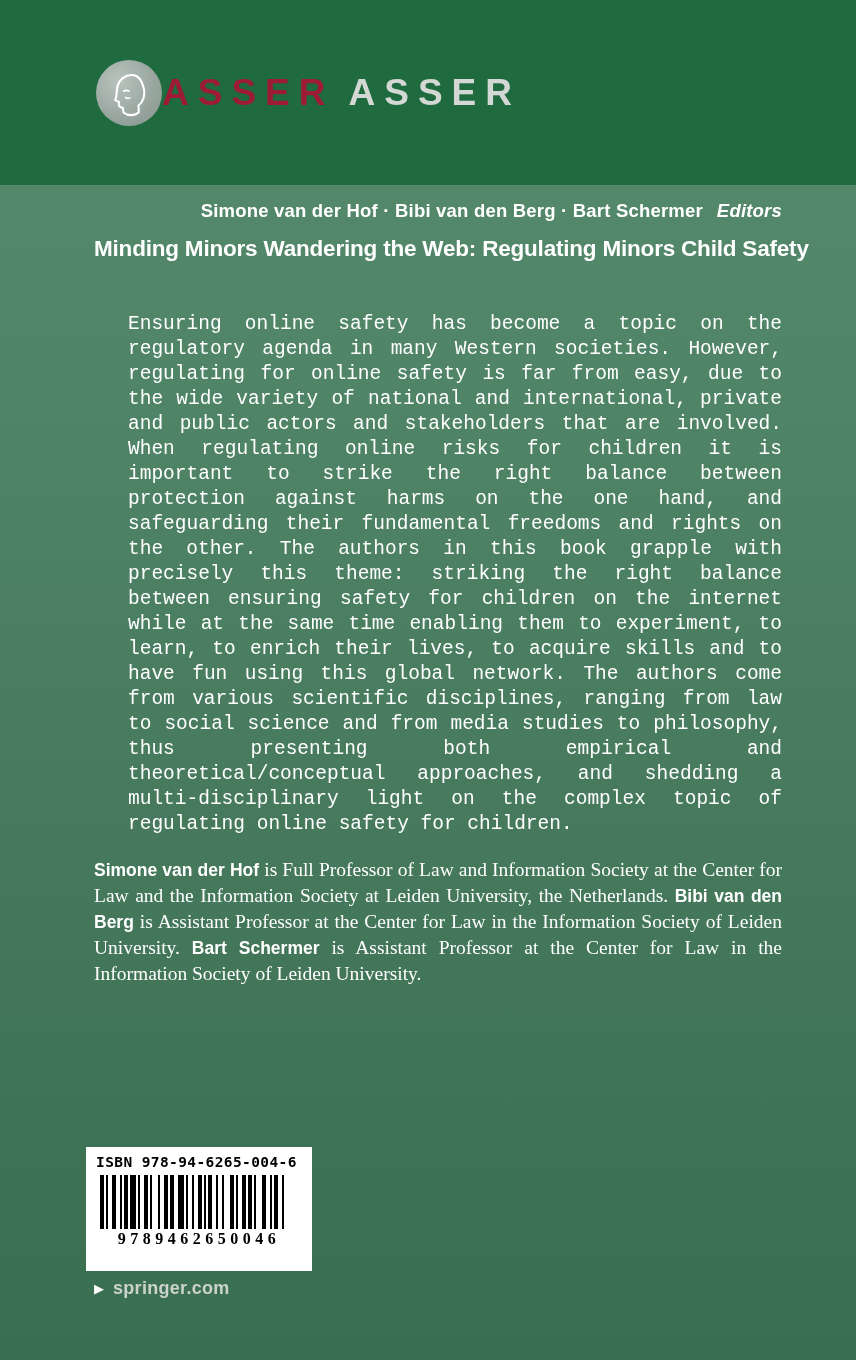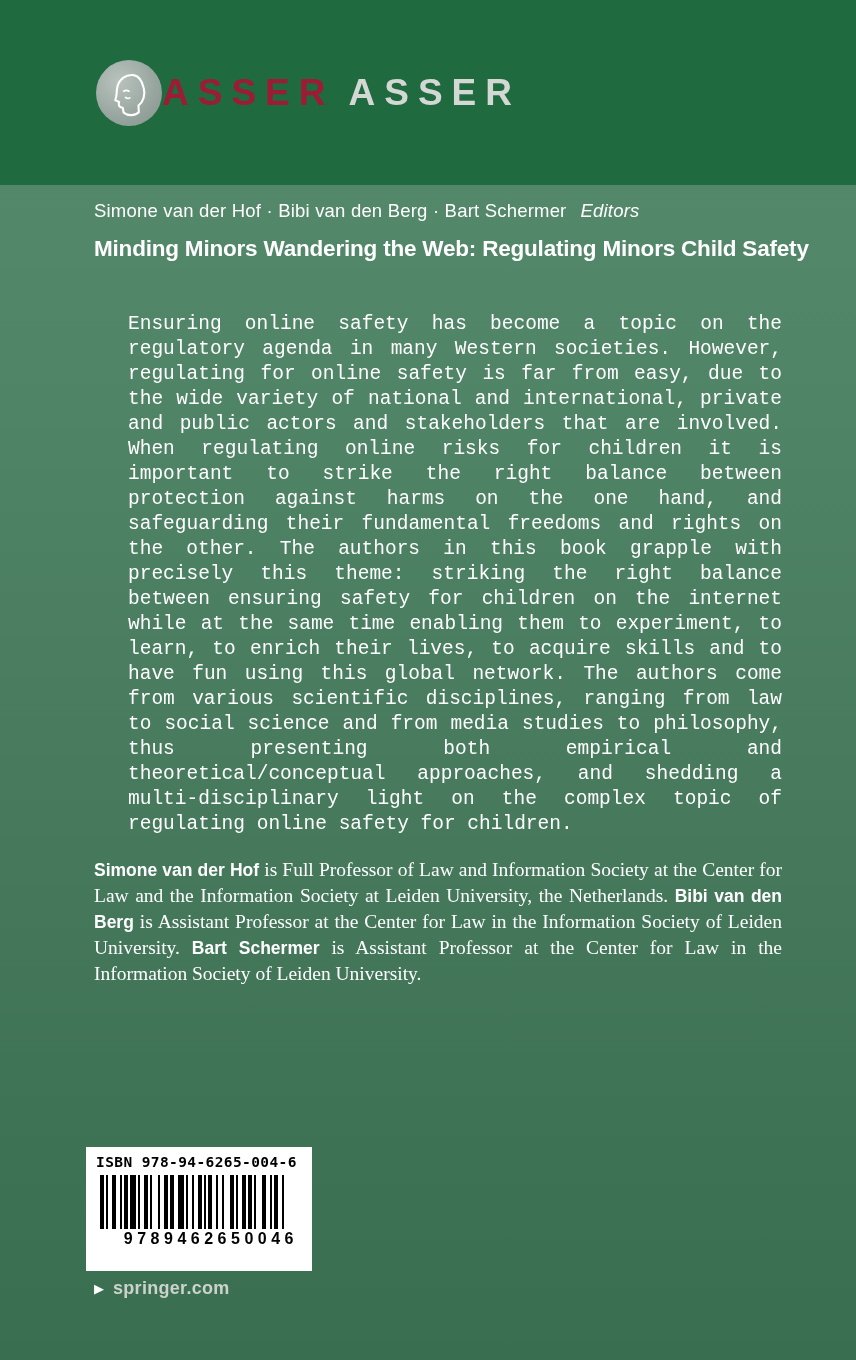--- a/index.html
+++ b/index.html
@@ -32,22 +32,22 @@
     letter-spacing:9px;
   }
   .brand .primary{color:#9d1b35;}
   .brand .secondary{color:#d3d8d4;margin-left:14px;}
 
   
   .content{
     position:absolute;left:94px;top:200px;width:688px;color:#ffffff;
   }
   .editors-line{
-    font-size:18.5px;font-weight:normal;letter-spacing:0.2px;
-    display:flex;gap:14px;align-items:baseline;
+    font-size:18.5px;font-weight:bold;letter-spacing:0.2px;
+    display:flex;gap:14px;align-items:baseline;justify-content:flex-end;
   }
   .editors-line .editors-label{font-style:italic;}
   .book-title{
     margin-top:14px;
     font-size:22.5px;font-weight:bold;letter-spacing:-0.2px;
     white-space:nowrap;
   }
   .blurb{
     margin-top:50px;
     font-family:Liberation Mono, monospace;
@@ -84,24 +84,24 @@
     margin:5px auto 0;
     width:198px;height:72px;
   }
   .barcode-bars{
     display:flex;height:72px;align-items:stretch;
   }
   .barcode-bars span{display:block;height:100%;}
   .barcode-digits{
     position:absolute;left:0;right:0;bottom:-2px;
     background:#ffffff;
-    font-family:Liberation Sans, sans-serif;
+    font-family:Liberation Serif, serif;
     font-weight:bold;color:#000;
     font-size:16px;letter-spacing:4.5px;
-    text-align:right;
+    text-align:center;
     padding:1px 0;
   }
 
   
   .springer-line{
     position:absolute;left:94px;top:1278px;
     display:flex;align-items:center;gap:9px;
   }
   .springer-arrow{color:#ffffff;font-size:13px;line-height:1;}
   .springer-url{color:#ccd3cc;font-weight:bold;font-size:18px;letter-spacing:0.3px;}

